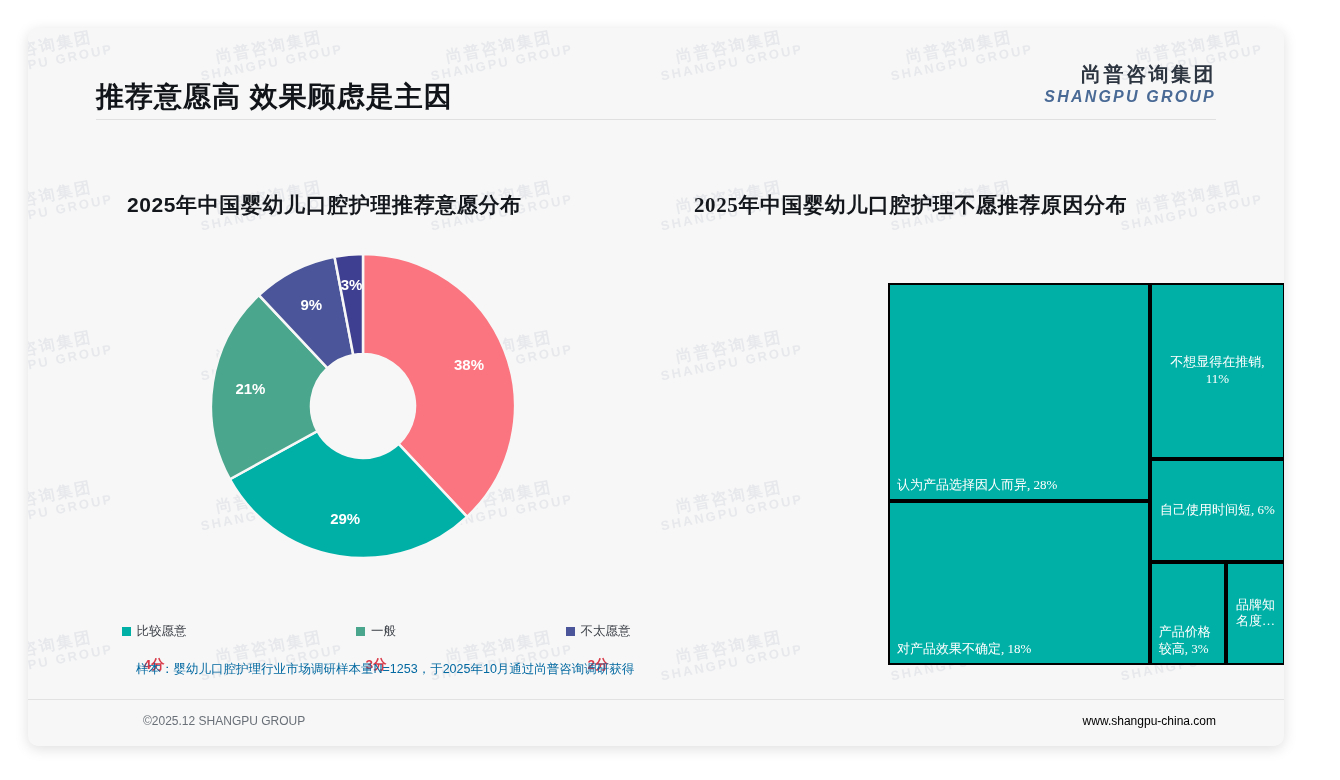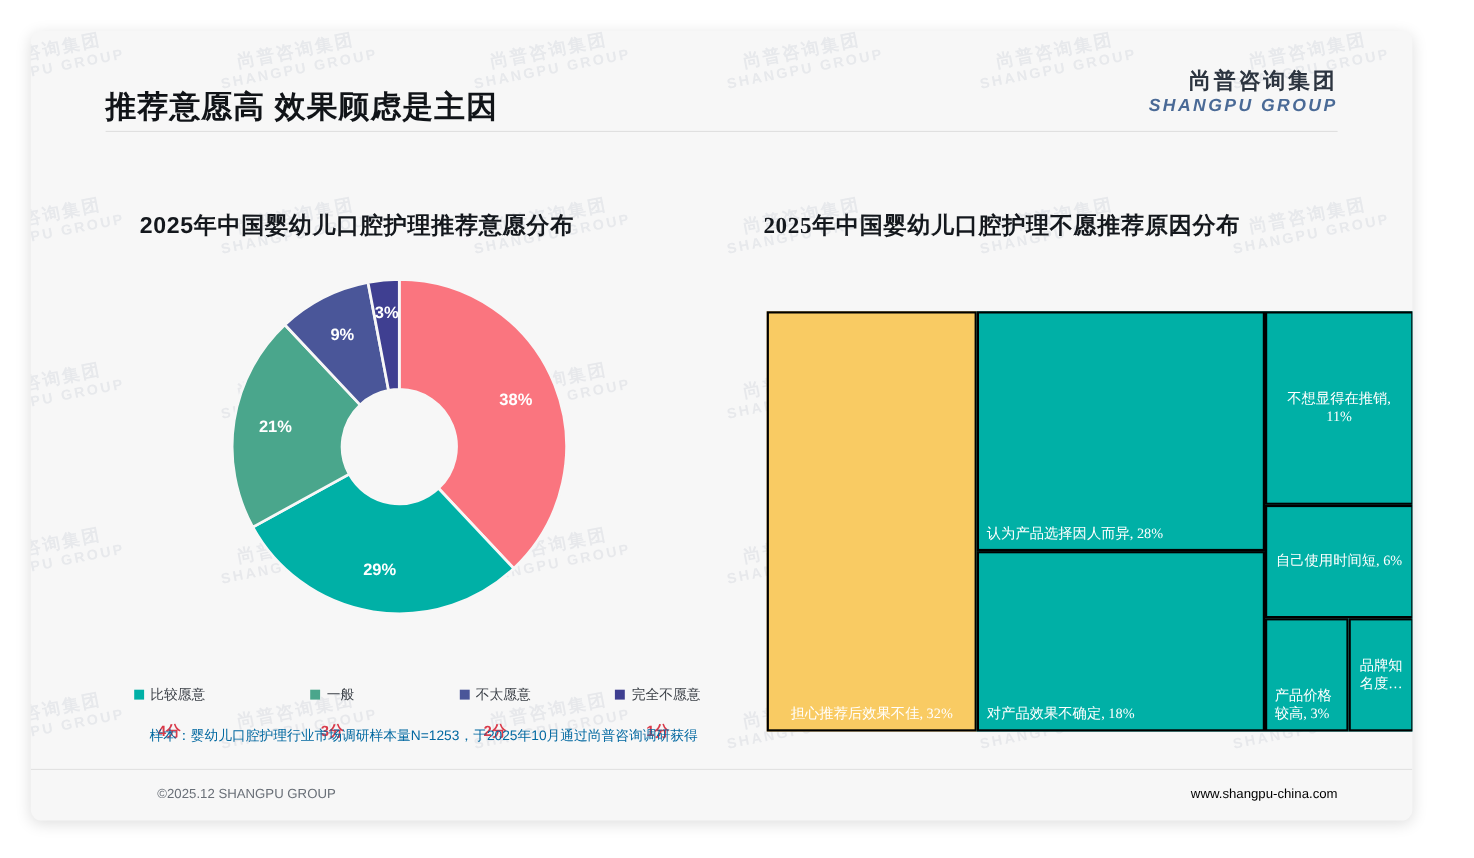--- a/index.html
+++ b/index.html
@@ -315,36 +315,26 @@
           </div>
           <div class="legend-score">3分</div>
         </div>
         <div class="legend-item">
           <div class="legend-row">
             <span class="legend-swatch" style="background: rgb(74, 86, 153);"></span>
             <span class="legend-label">不太愿意</span>
           </div>
           <div class="legend-score">2分</div>
         </div>
-        <div class="legend-item">
-          <div class="legend-row">
-            <span class="legend-swatch" style="background: rgb(63, 63, 145);"></span>
-            <span class="legend-label">完全不愿意</span>
-          </div>
-          <div class="legend-score">1分</div>
-        </div>
       </div>
   </div>
 
   <div class="panel" id="panel-right">
     <div class="panel-title">2025年中国婴幼儿口腔护理不愿推荐原因分布</div>
     <div class="treemap" id="treemap">
-        <div class="tm-cell" style="left: 0px; top: 0px; width: 191.1px; height: 382px; background: rgb(249, 203, 99); justify-content: center; text-align: center;">
-          <span class="tm-text">担心推荐后效果不佳, 32%</span>
-        </div>
         <div class="tm-cell" style="left: 191.1px; top: 0px; width: 261.66px; height: 217.74px; background: rgb(0, 176, 166);">
           <span class="tm-text">认为产品选择因人而异, 28%</span>
         </div>
         <div class="tm-cell" style="left: 191.1px; top: 217.74px; width: 261.66px; height: 164.26px; background: rgb(0, 176, 166);">
           <span class="tm-text">对产品效果不确定, 18%</span>
         </div>
         <div class="tm-cell center" style="left: 452.76px; top: 0px; width: 135.24px; height: 175.72px; background: rgb(0, 176, 166); align-items: center;">
           <span class="tm-text">不想显得在推销, 11%</span>
         </div>
         <div class="tm-cell center" style="left: 452.76px; top: 175.72px; width: 135.24px; height: 103.14px; background: rgb(0, 176, 166); align-items: center;">

